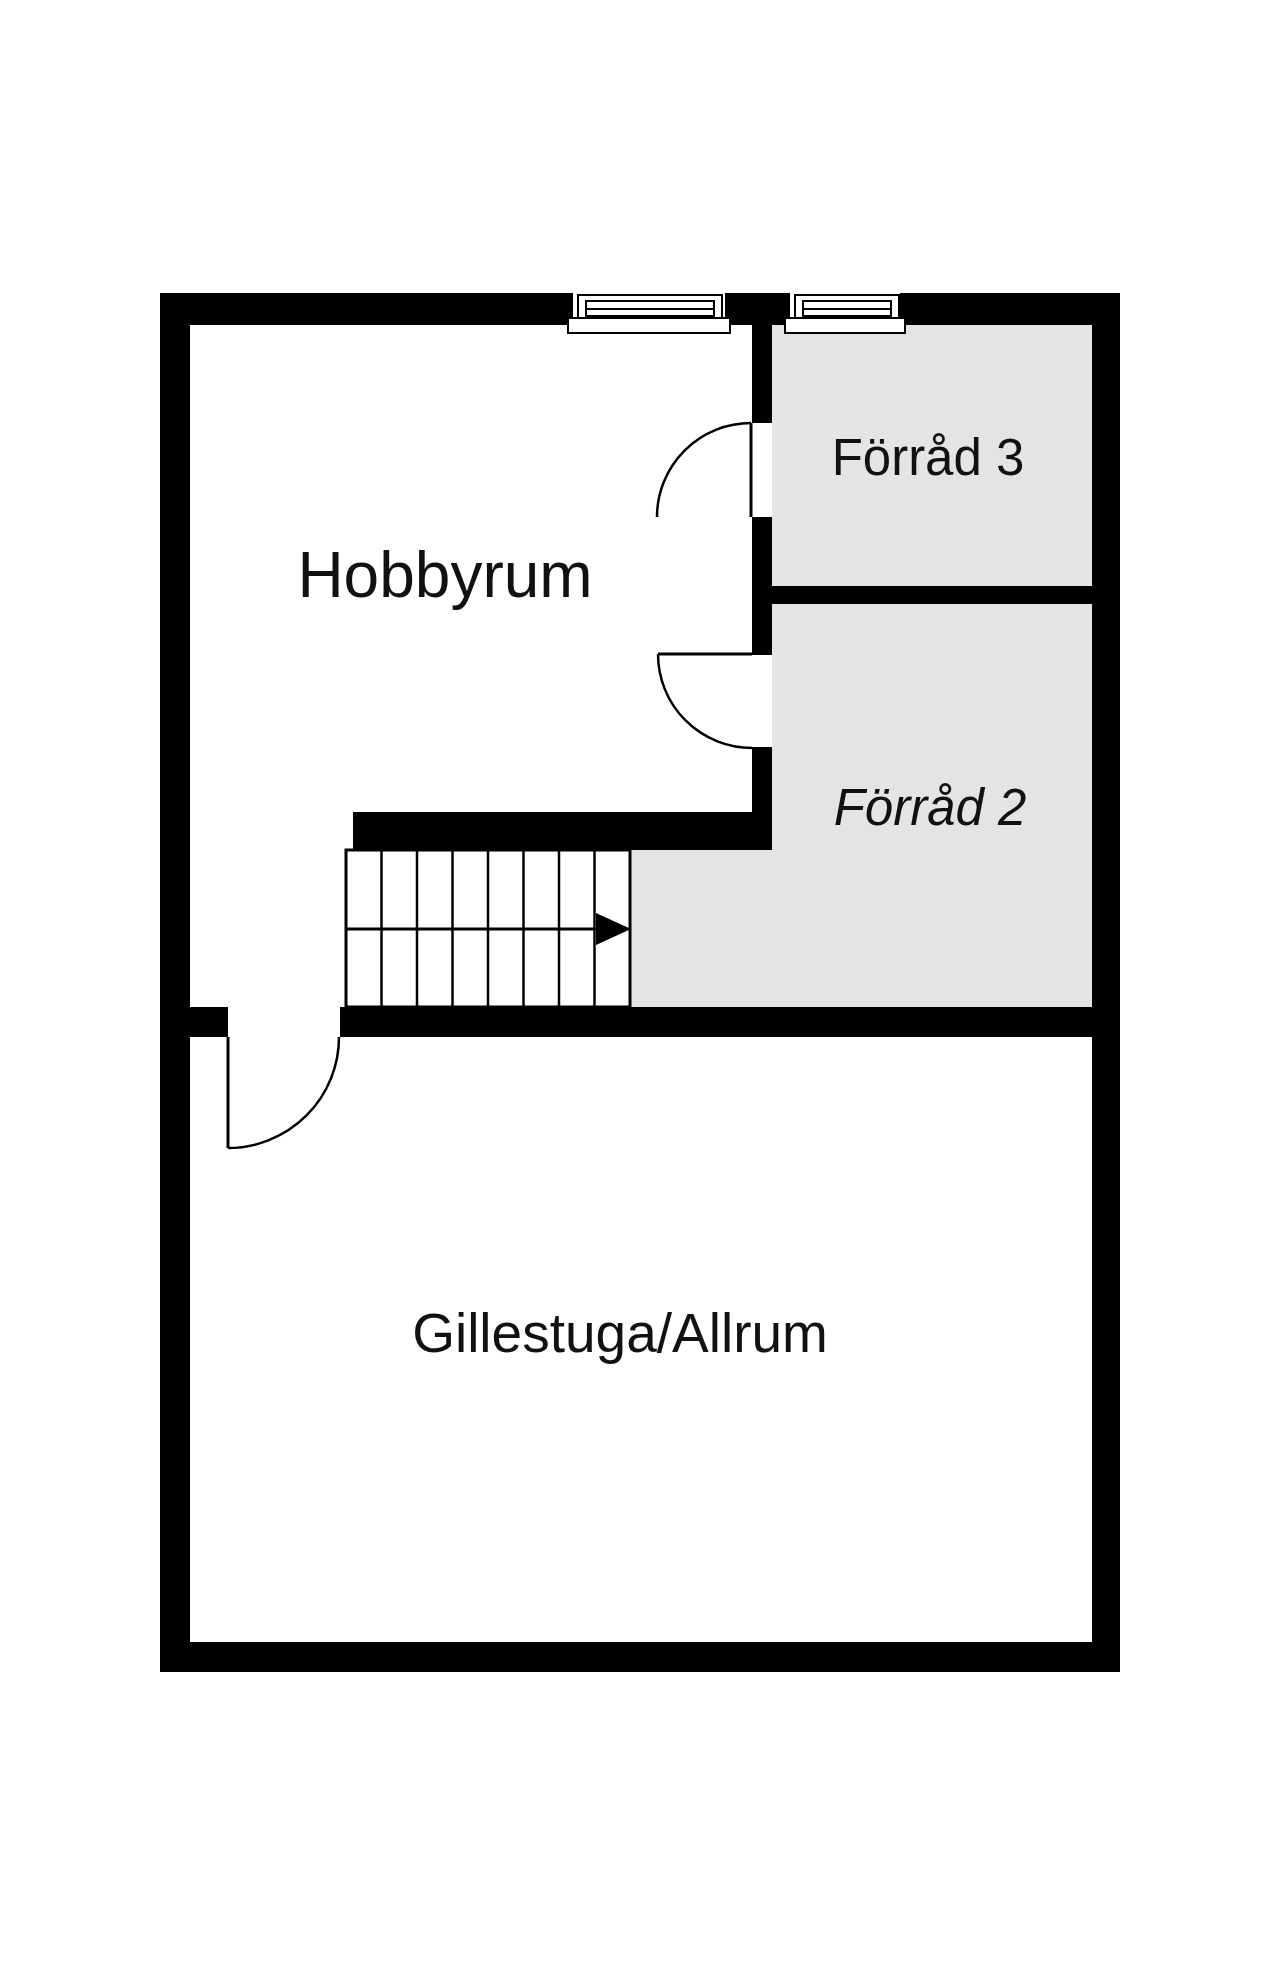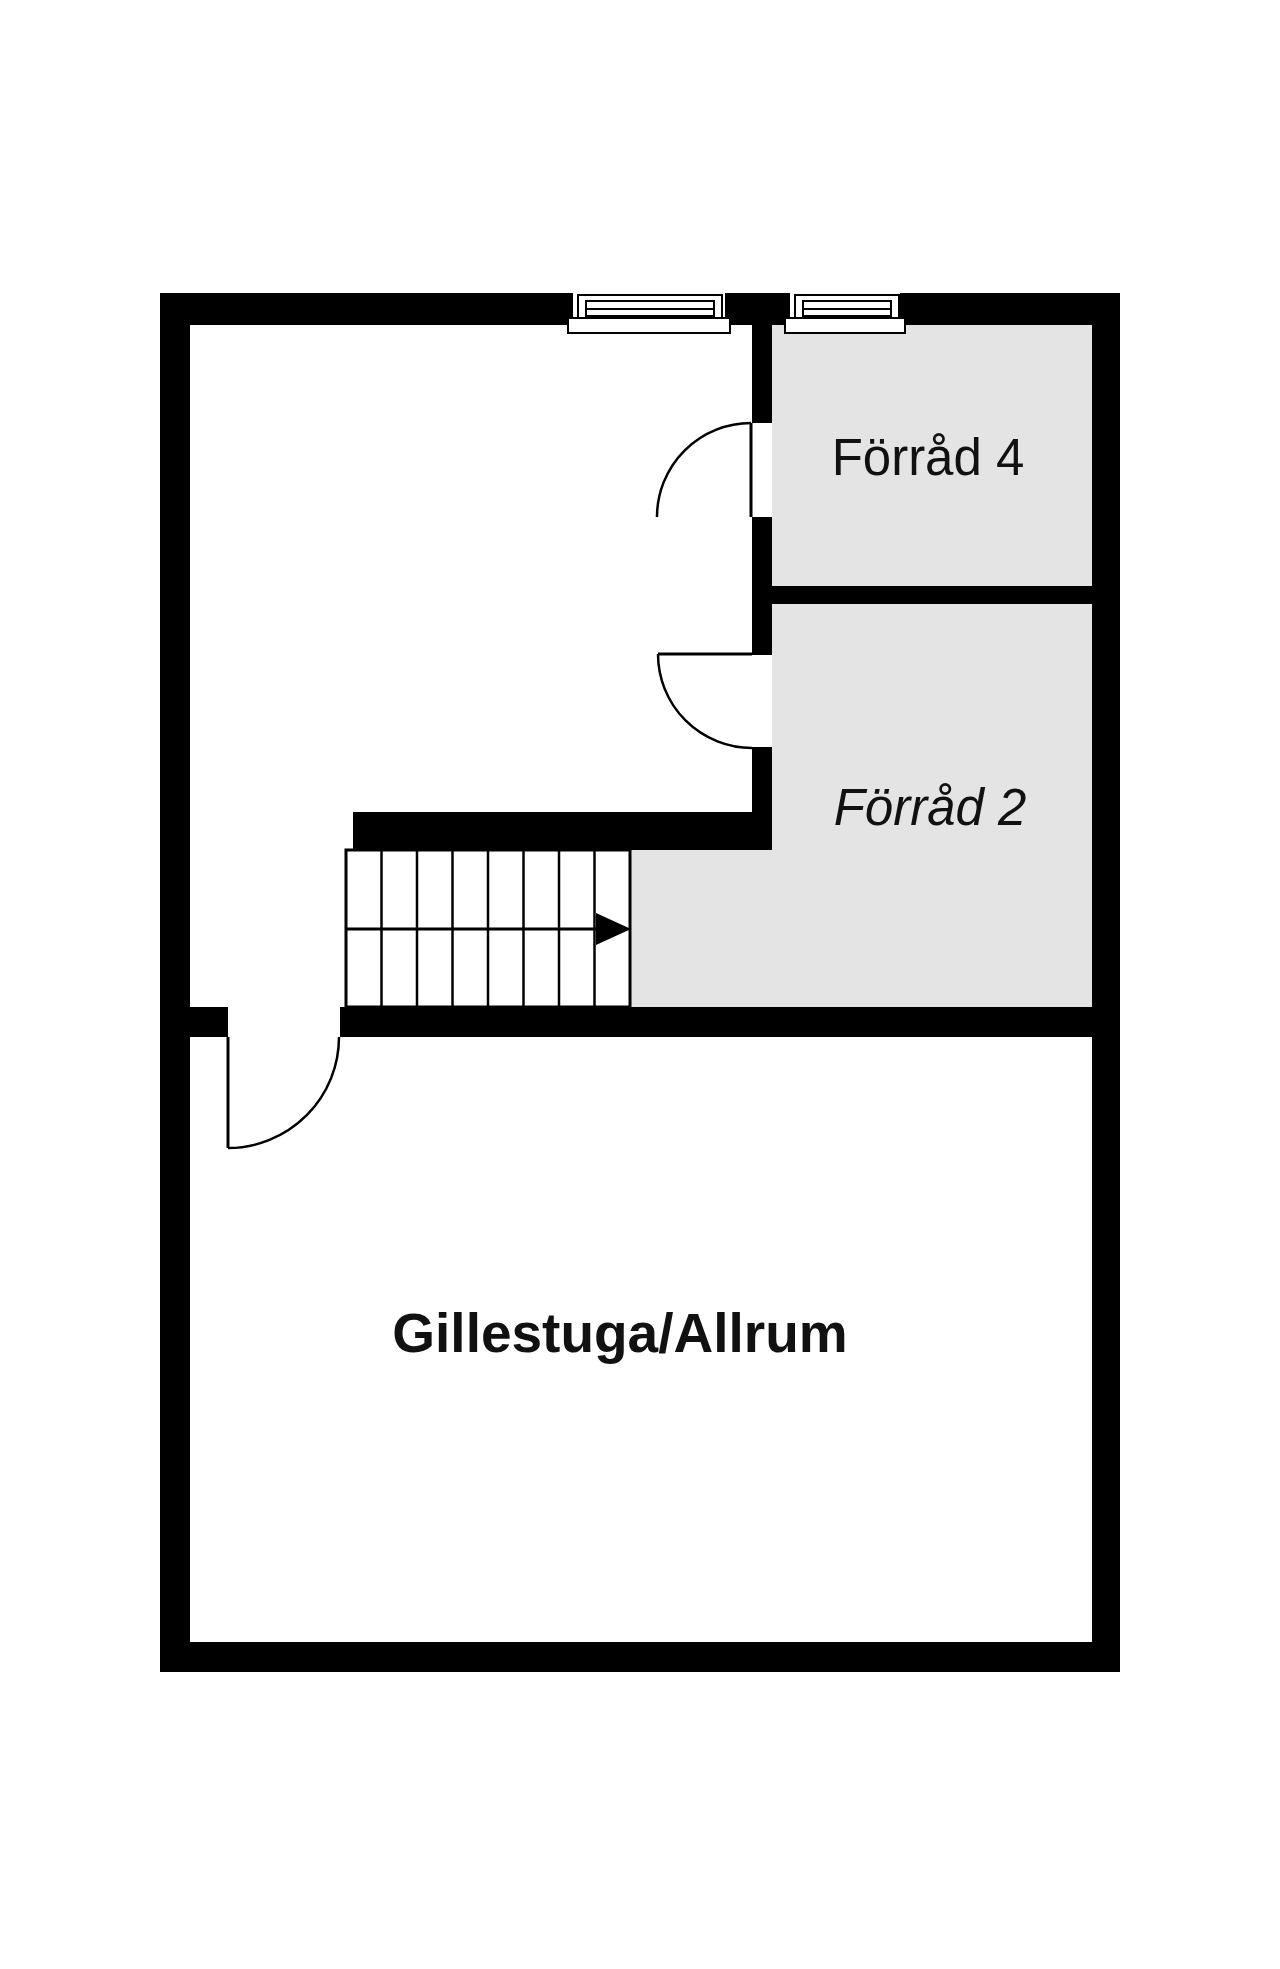--- a/index.html
+++ b/index.html
@@ -18,21 +18,21 @@
   .room-label{
     position:absolute;
     transform:translate(-50%,-50%);
     color:var(--text,#111111);
     white-space:nowrap;
     letter-spacing:0;
   }
   .lbl-hobbyrum{left:445px;top:575px;font-size:64px;}
   .lbl-forrad1{left:928px;top:457px;font-size:51px;}
   .lbl-forrad2{left:930px;top:807px;font-size:51px;font-style:italic;}
-  .lbl-gillestuga{left:620px;top:1333px;font-size:55px;font-weight:bold;}
+  .lbl-gillestuga{left:620px;top:1333px;font-size:55px;}
 </style>
 </head>
 <body>
 
 <div class="plan">
 
   <div class="floor" style="left:772px;top:325px;width:320px;height:261px"></div>
   <div class="floor" style="left:772px;top:604px;width:320px;height:403px"></div>
   <div class="floor" style="left:630px;top:850px;width:142px;height:157px"></div>
 
@@ -83,17 +83,18 @@
         <line x1="488" y1="850" x2="488" y2="1007"></line>
         <line x1="523.5" y1="850" x2="523.5" y2="1007"></line>
         <line x1="559" y1="850" x2="559" y2="1007"></line>
         <line x1="594.5" y1="850" x2="594.5" y2="1007"></line>
       </g>
       <line x1="346" y1="929" x2="596" y2="929" stroke="#000" stroke-width="3"></line>
       <polygon points="596,913 631,929 596,945" fill="#000"></polygon>
     </g>
   </svg>
 
-  <div class="room-label lbl-forrad1">Förråd 4</div>
+  <div class="room-label lbl-hobbyrum">Hobbyrum</div>
+  <div class="room-label lbl-forrad1">Förråd 3</div>
   <div class="room-label lbl-forrad2">Förråd 2</div>
   <div class="room-label lbl-gillestuga">Gillestuga/Allrum</div>
 
 </div>
 
 </body></html>

